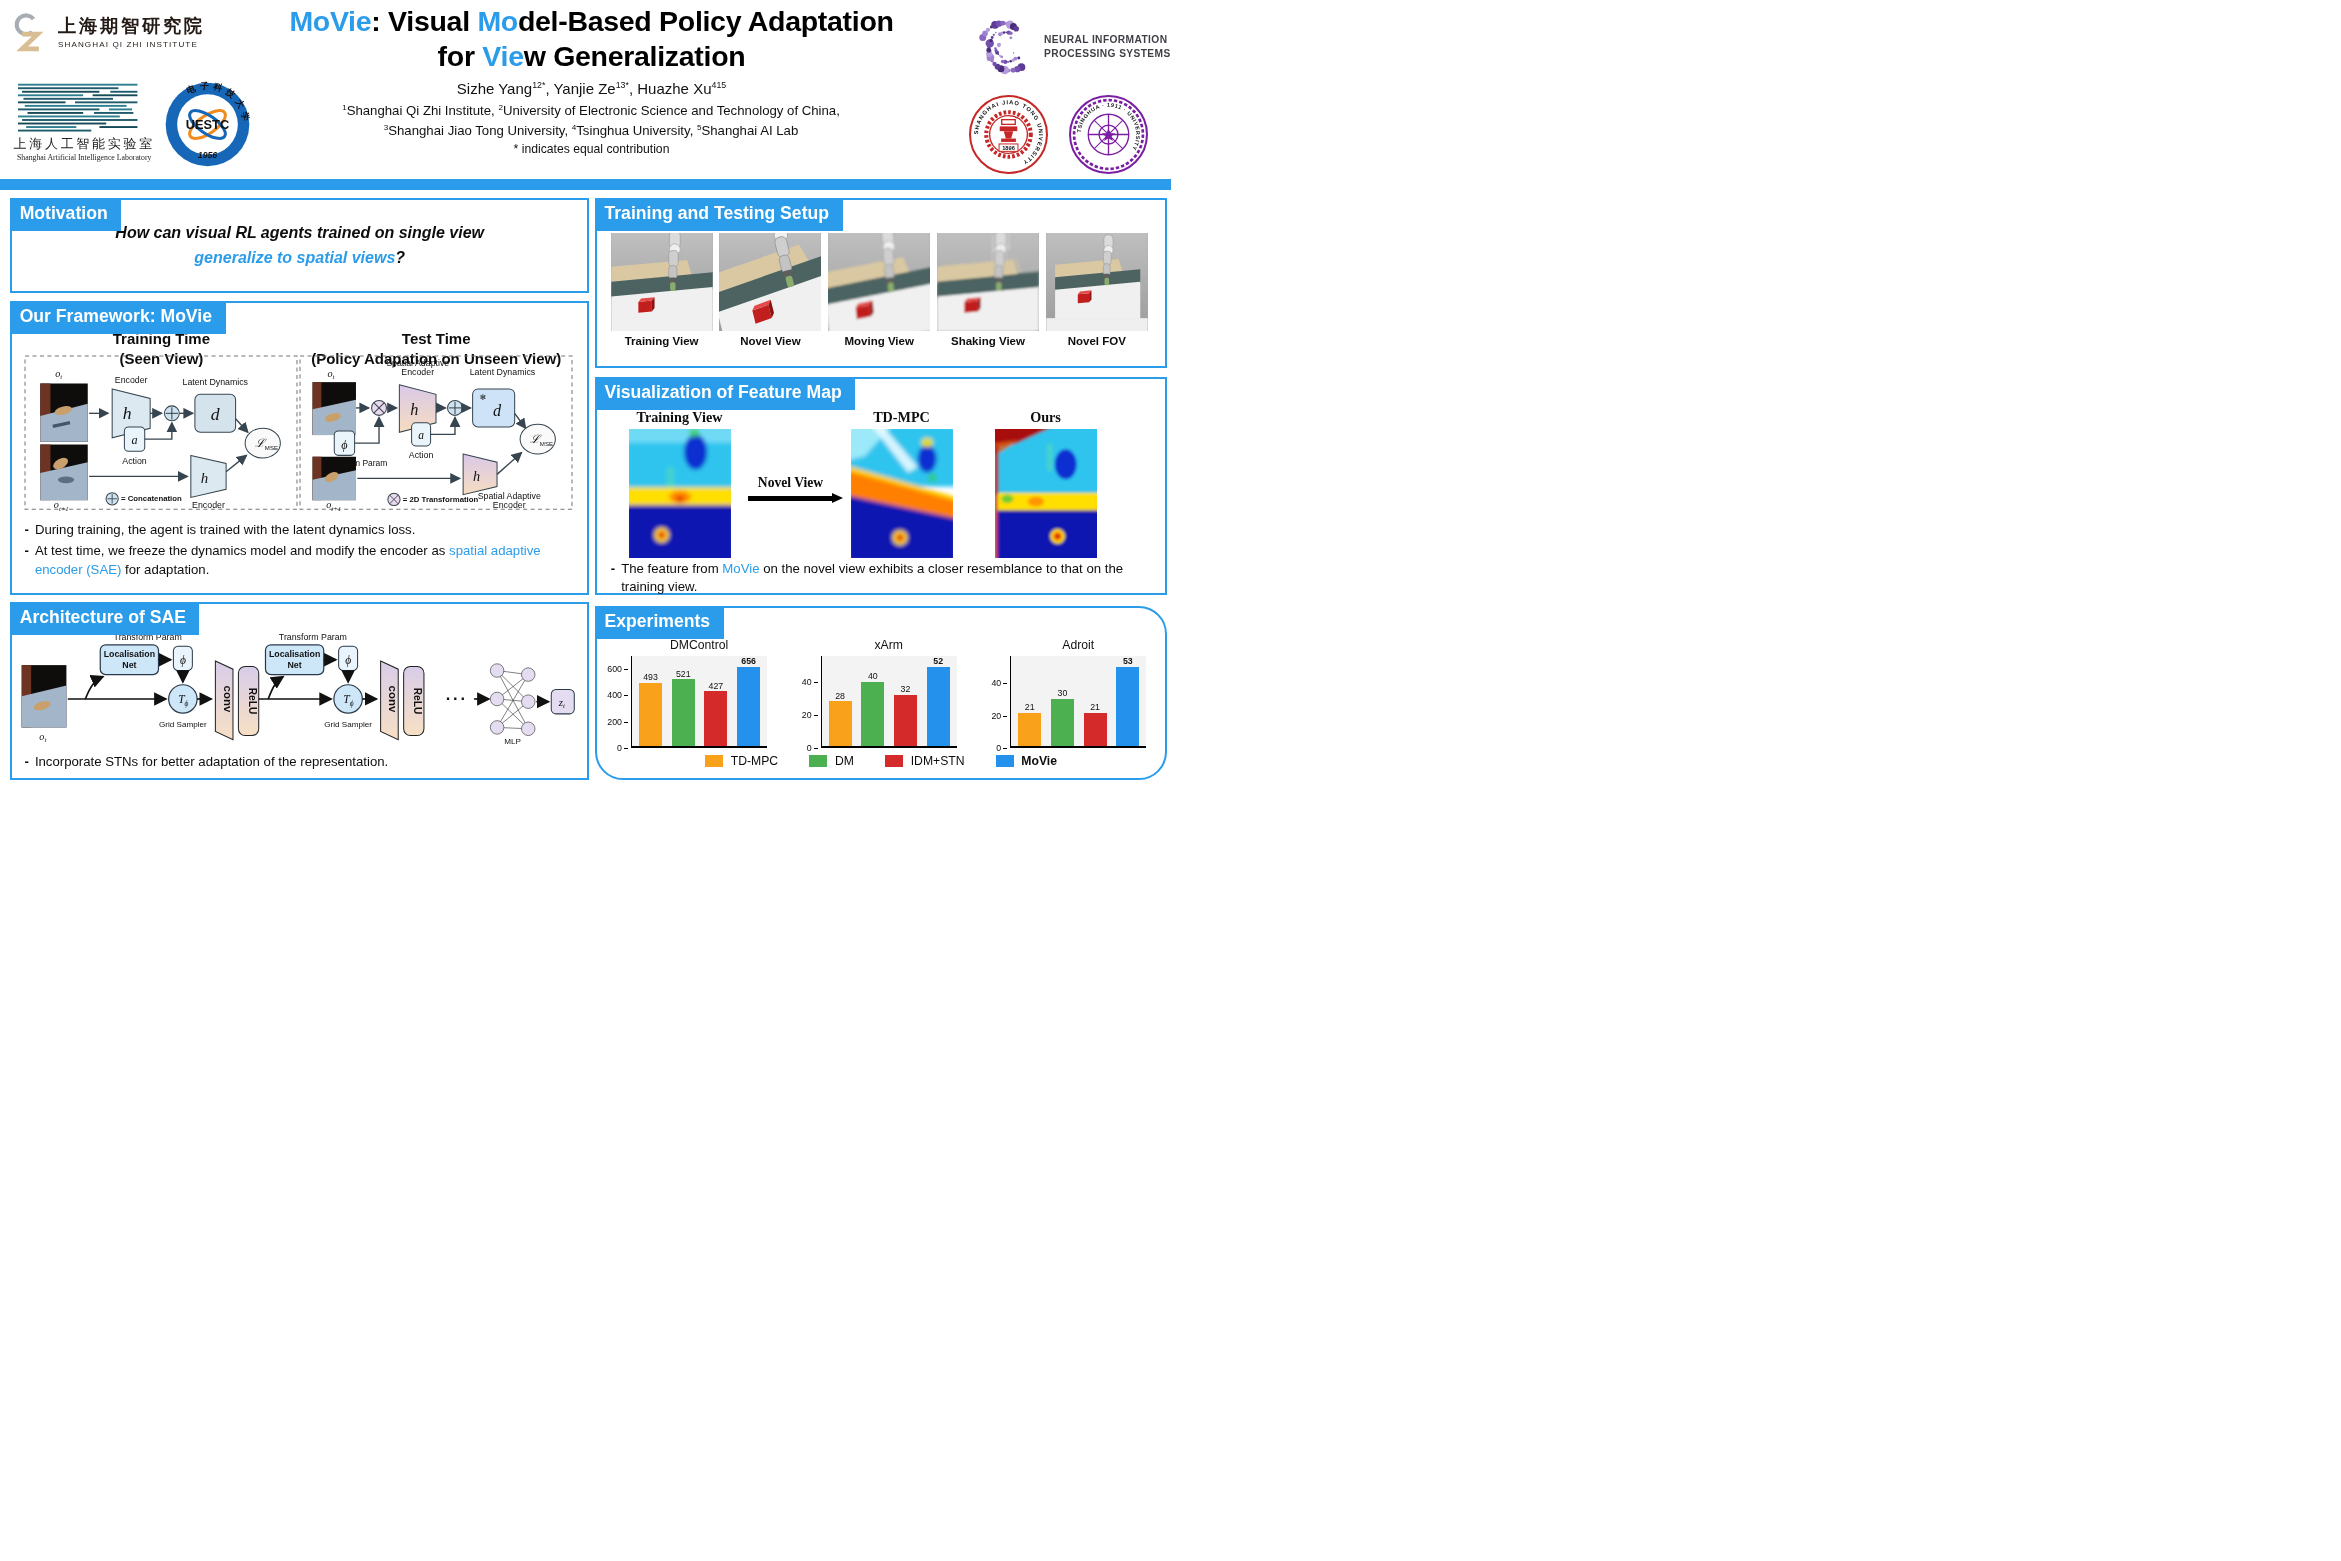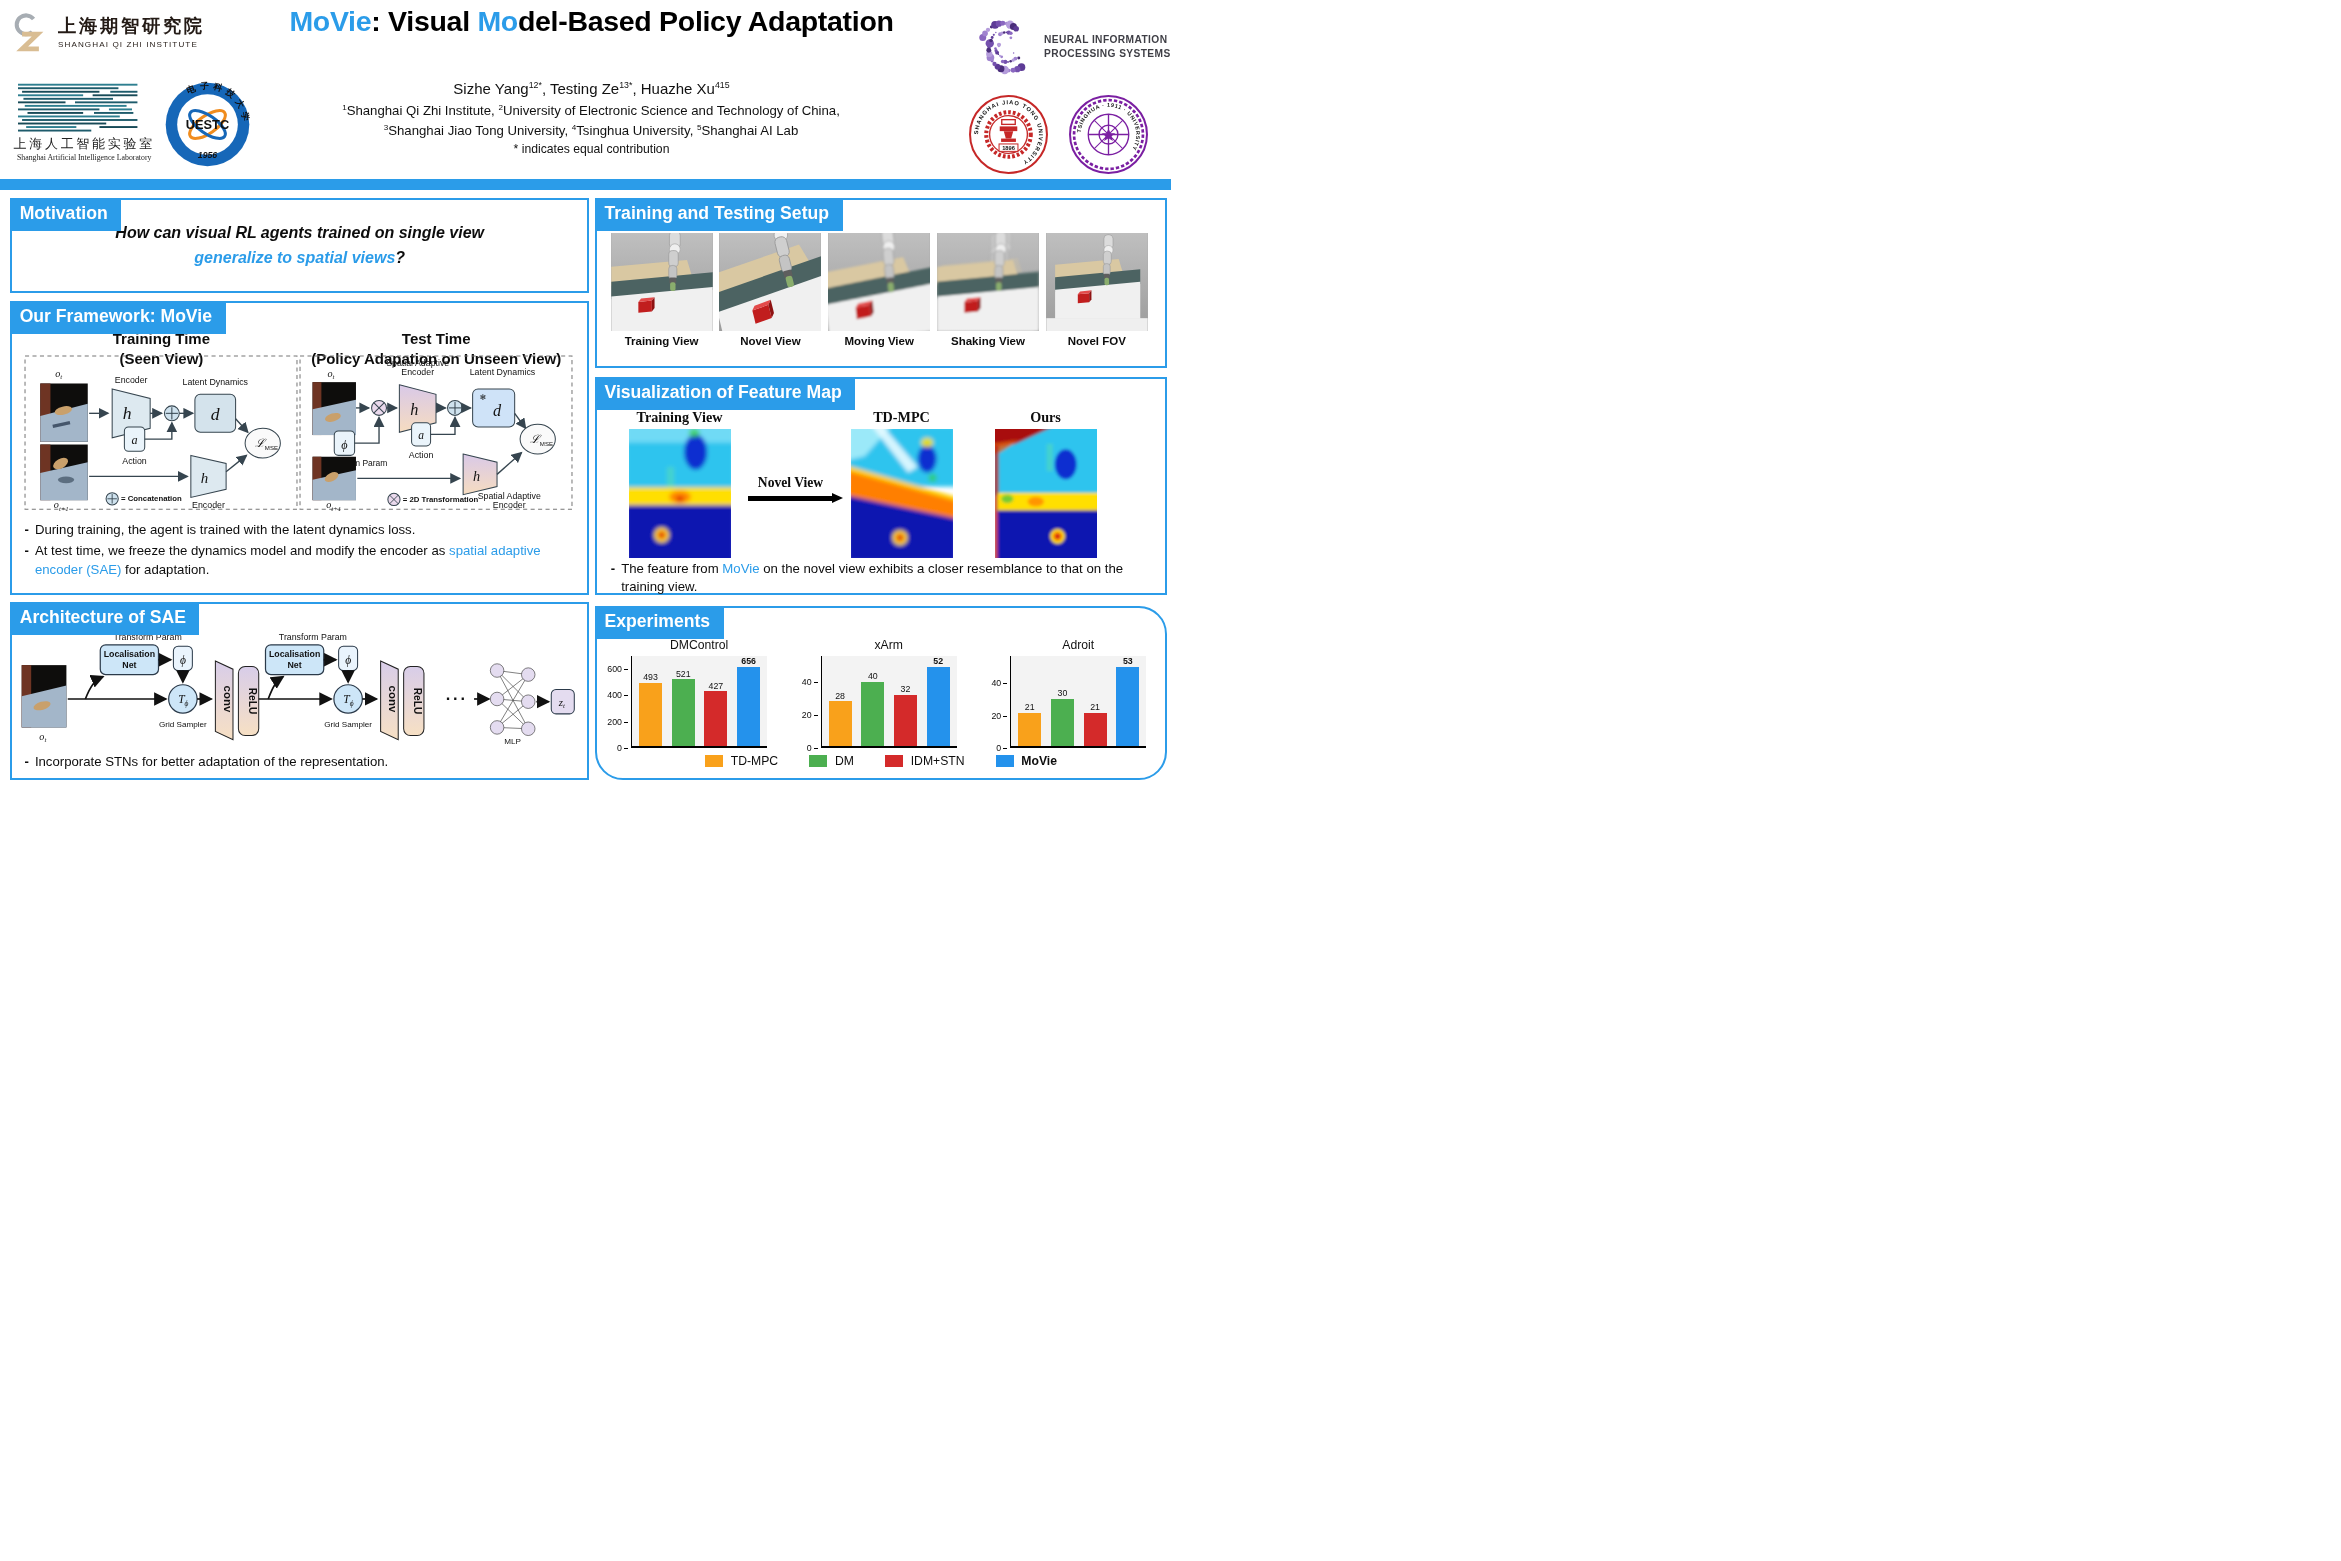--- a/index.html
+++ b/index.html
@@ -159,24 +159,25 @@
       </text>
       <ellipse cx="66" cy="66" rx="31" ry="13" fill="none" stroke="#F08C1E" stroke-width="4.5" transform="rotate(-35 66 66)"></ellipse>
       <ellipse cx="66" cy="66" rx="31" ry="13" fill="none" stroke="#1667B8" stroke-width="4.5" transform="rotate(35 66 66)"></ellipse>
       <text x="66" y="73" text-anchor="middle" font-size="19" font-weight="bold" fill="#1667B8">UESTC</text>
       <text x="66" y="116" text-anchor="middle" font-size="13" font-style="italic" font-weight="bold" fill="#ffffff">1956</text>
     </svg>
   </div>
 
   <div class="title">
     <div><span class="c-blue">MoVie</span><span class="c-black">: Visual </span><span class="c-blue">Mo</span><span class="c-black">del-Based Policy Adaptation</span></div>
+    <div><span class="c-black">for </span><span class="c-blue">Vie</span><span class="c-black">w Generalization</span></div>
   </div>
 
   <div class="authors">
-    <span>Sizhe Yang</span><sup>12*</sup><span>, Testing Ze</span><sup>13*</sup><span>, Huazhe Xu</span><sup>415</sup>
+    <span>Sizhe Yang</span><sup>12*</sup><span>, Yanjie Ze</span><sup>13*</sup><span>, Huazhe Xu</span><sup>415</sup>
   </div>
   <div class="affil affil1">
     <sup>1</sup><span>Shanghai Qi Zhi Institute, </span><sup>2</sup><span>University of Electronic Science and Technology of China,</span>
   </div>
   <div class="affil affil2">
     <sup>3</sup><span>Shanghai Jiao Tong University, </span><sup>4</sup><span>Tsinghua University, </span><sup>5</sup><span>Shanghai AI Lab</span>
   </div>
   <div class="note">* indicates equal contribution</div>
 
   <div class="hdr-item neurips">

